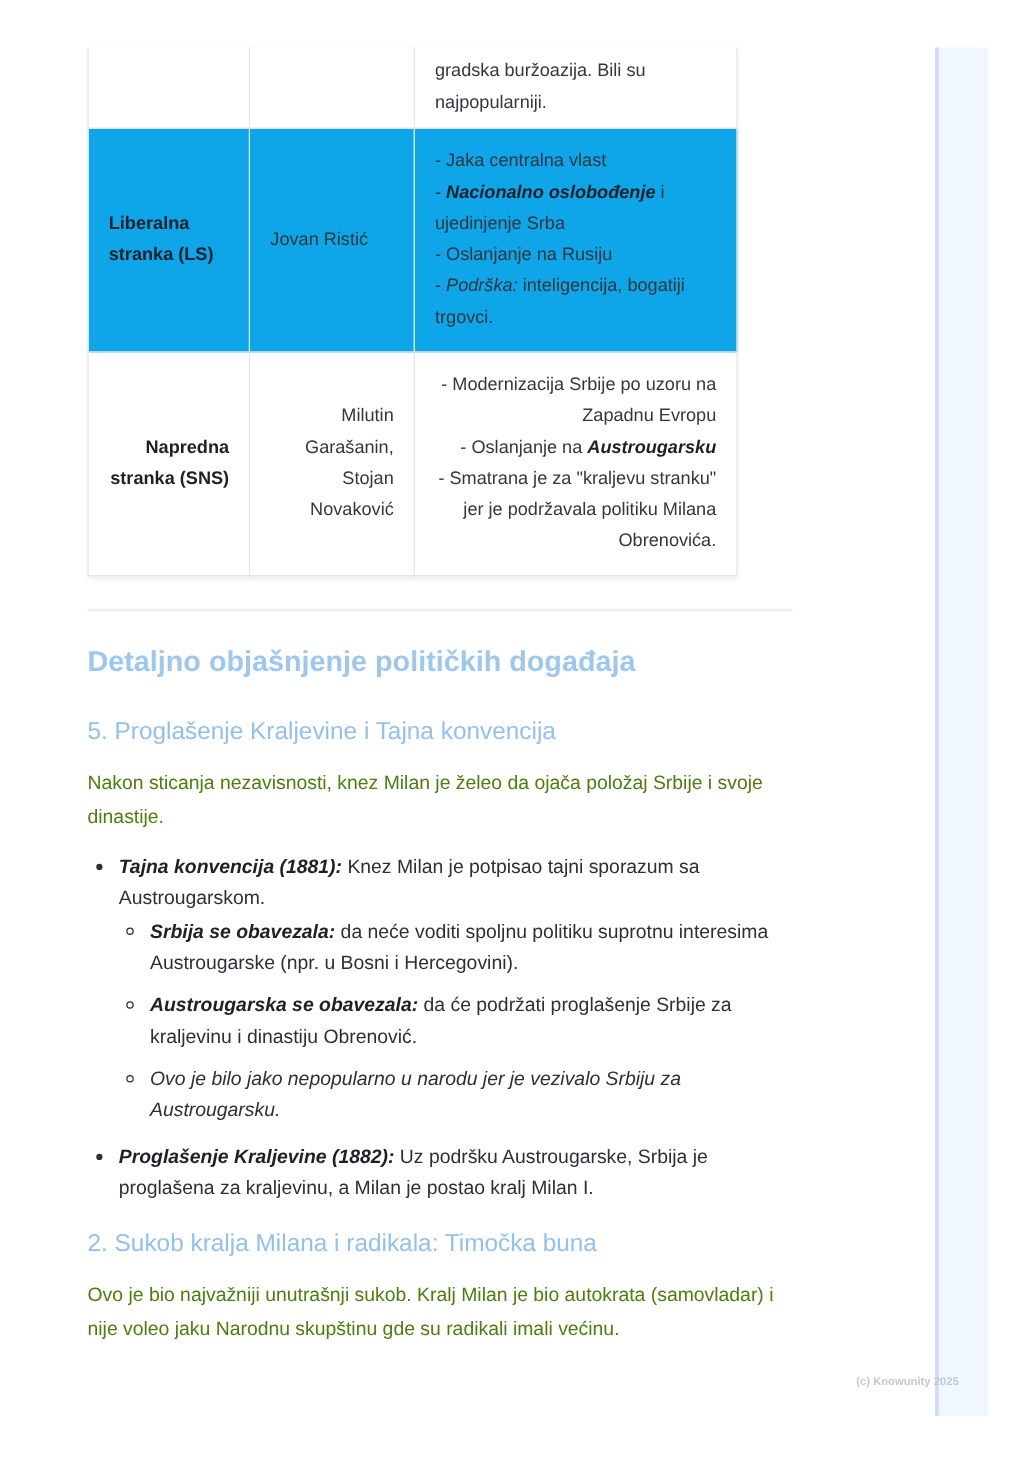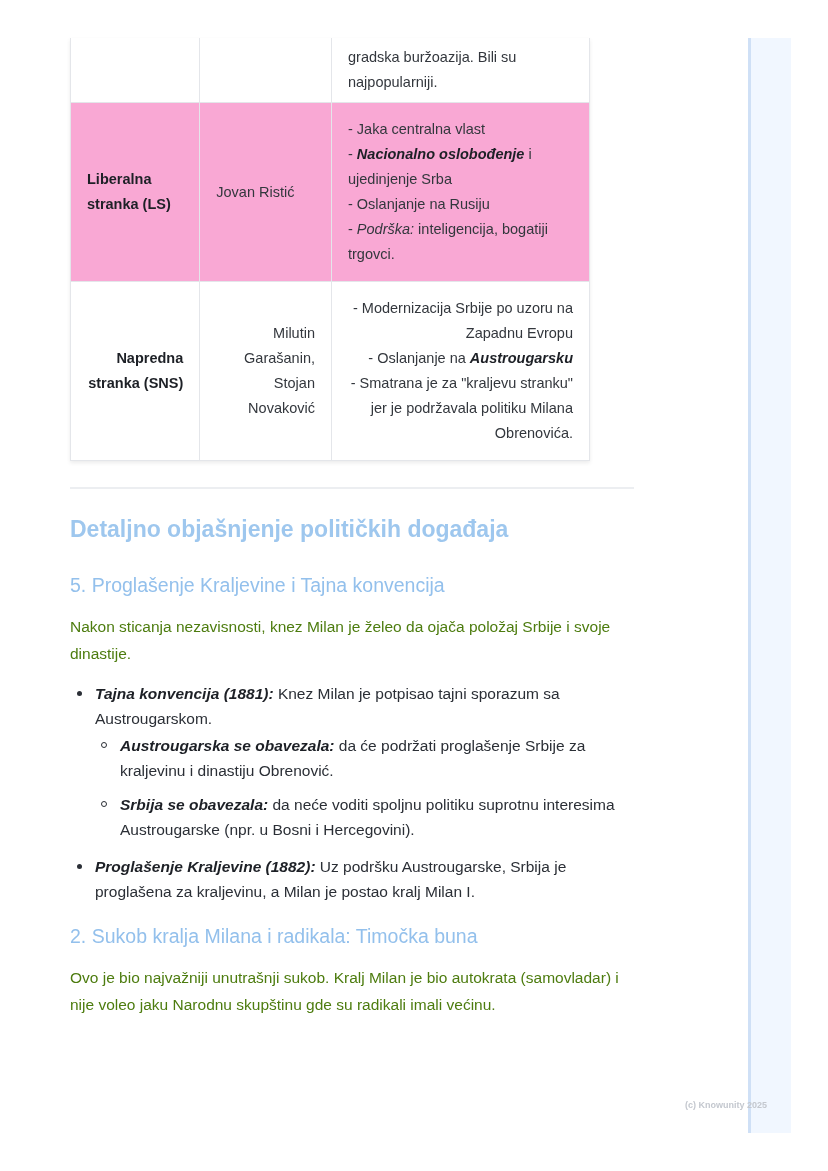--- a/index.html
+++ b/index.html
@@ -15,21 +15,21 @@
     table.parties {
       width: 520px; border-collapse: collapse; font-size: 14.5px; line-height: 25px;
       box-shadow: 0 2px 4px rgba(0,0,0,0.08);
     }
     table.parties td {
       border: 1px solid #e4e6ea; vertical-align: middle; padding: 0 16px; color: #33373d;
     }
     table.parties td.c1 { width: 104px; font-weight: bold; color: #1d2026; }
     table.parties td.c2 { width: 106px; }
     table.parties td.c3 { width: 257px; }
-    table.parties tr.alt td { background: #f9a8d4; }
+    table.parties tr.alt td { background: #0ea5e9; }
     table.parties tr.top td { border-top: none; }
     .row-top td { height: 64px; vertical-align: top; padding-top: 0; }
     .row-ls td { height: 178px; }
     .row-sns td { height: 178px; text-align: right; }
     .hr { margin-top: 26px; height: 2px; background: #eceef1; width: 564px; }
     h2 {
       margin: 24px 0 0 0; font-size: 23px; font-weight: bold; color: #9ec7ee; line-height: 32px;
     }
     h3 {
       margin: 26px 0 0 0; font-size: 19.5px; font-weight: normal; color: #93c0ec; line-height: 28px;
@@ -100,22 +100,23 @@
 
   <h2>Detaljno objašnjenje političkih događaja</h2>
 
   <h3>5. Proglašenje Kraljevine i Tajna konvencija</h3>
   <p class="body">Nakon sticanja nezavisnosti, knez Milan je želeo da ojača položaj Srbije i svoje dinastije.</p>
 
   <ul class="l1">
     <li>
       <span class="b">Tajna konvencija (1881):</span><span> Knez Milan je potpisao tajni sporazum sa Austrougarskom.</span>
       <ul class="l2">
+        <li><span class="b">Srbija se obavezala:</span><span> da neće voditi spoljnu politiku suprotnu interesima Austrougarske (npr. u Bosni i Hercegovini).</span></li>
         <li><span class="b">Austrougarska se obavezala:</span><span> da će podržati proglašenje Srbije za kraljevinu i dinastiju Obrenović.</span></li>
-        <li><span class="b">Srbija se obavezala:</span><span> da neće voditi spoljnu politiku suprotnu interesima Austrougarske (npr. u Bosni i Hercegovini).</span></li>
+        <li><span class="i">Ovo je bilo jako nepopularno u narodu jer je vezivalo Srbiju za Austrougarsku.</span></li>
       </ul>
     </li>
     <li>
       <span class="b">Proglašenje Kraljevine (1882):</span><span> Uz podršku Austrougarske, Srbija je proglašena za kraljevinu, a Milan je postao kralj Milan I.</span>
     </li>
   </ul>
 
   <h3 style="margin-top:18px">2. Sukob kralja Milana i radikala: Timočka buna</h3>
   <p class="body">Ovo je bio najvažniji unutrašnji sukob. Kralj Milan je bio autokrata (samovladar) i nije voleo jaku Narodnu skupštinu gde su radikali imali većinu.</p>
 </div>

